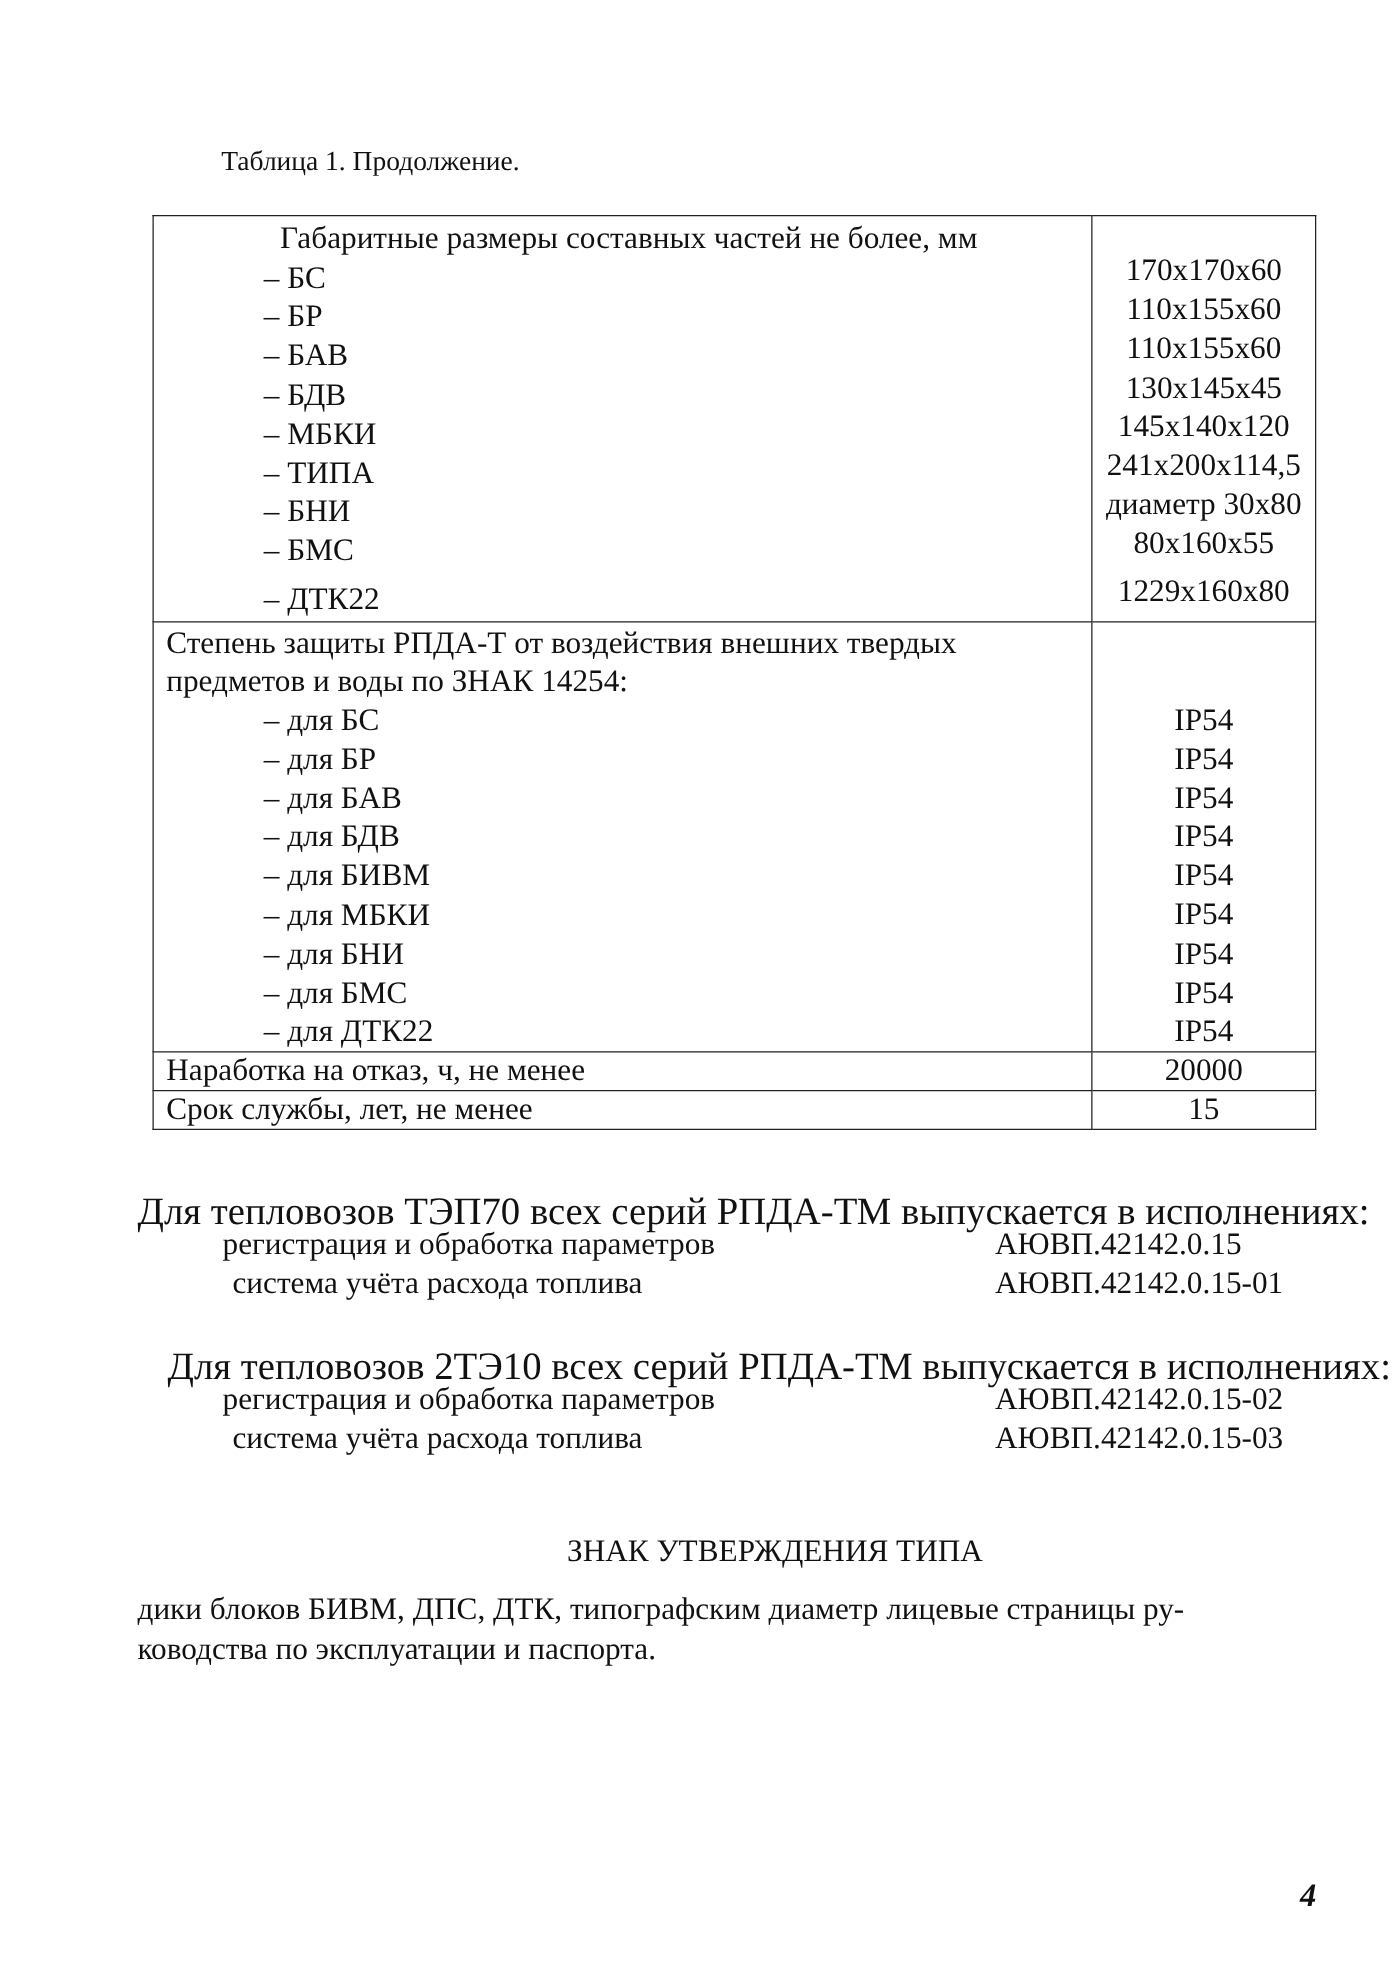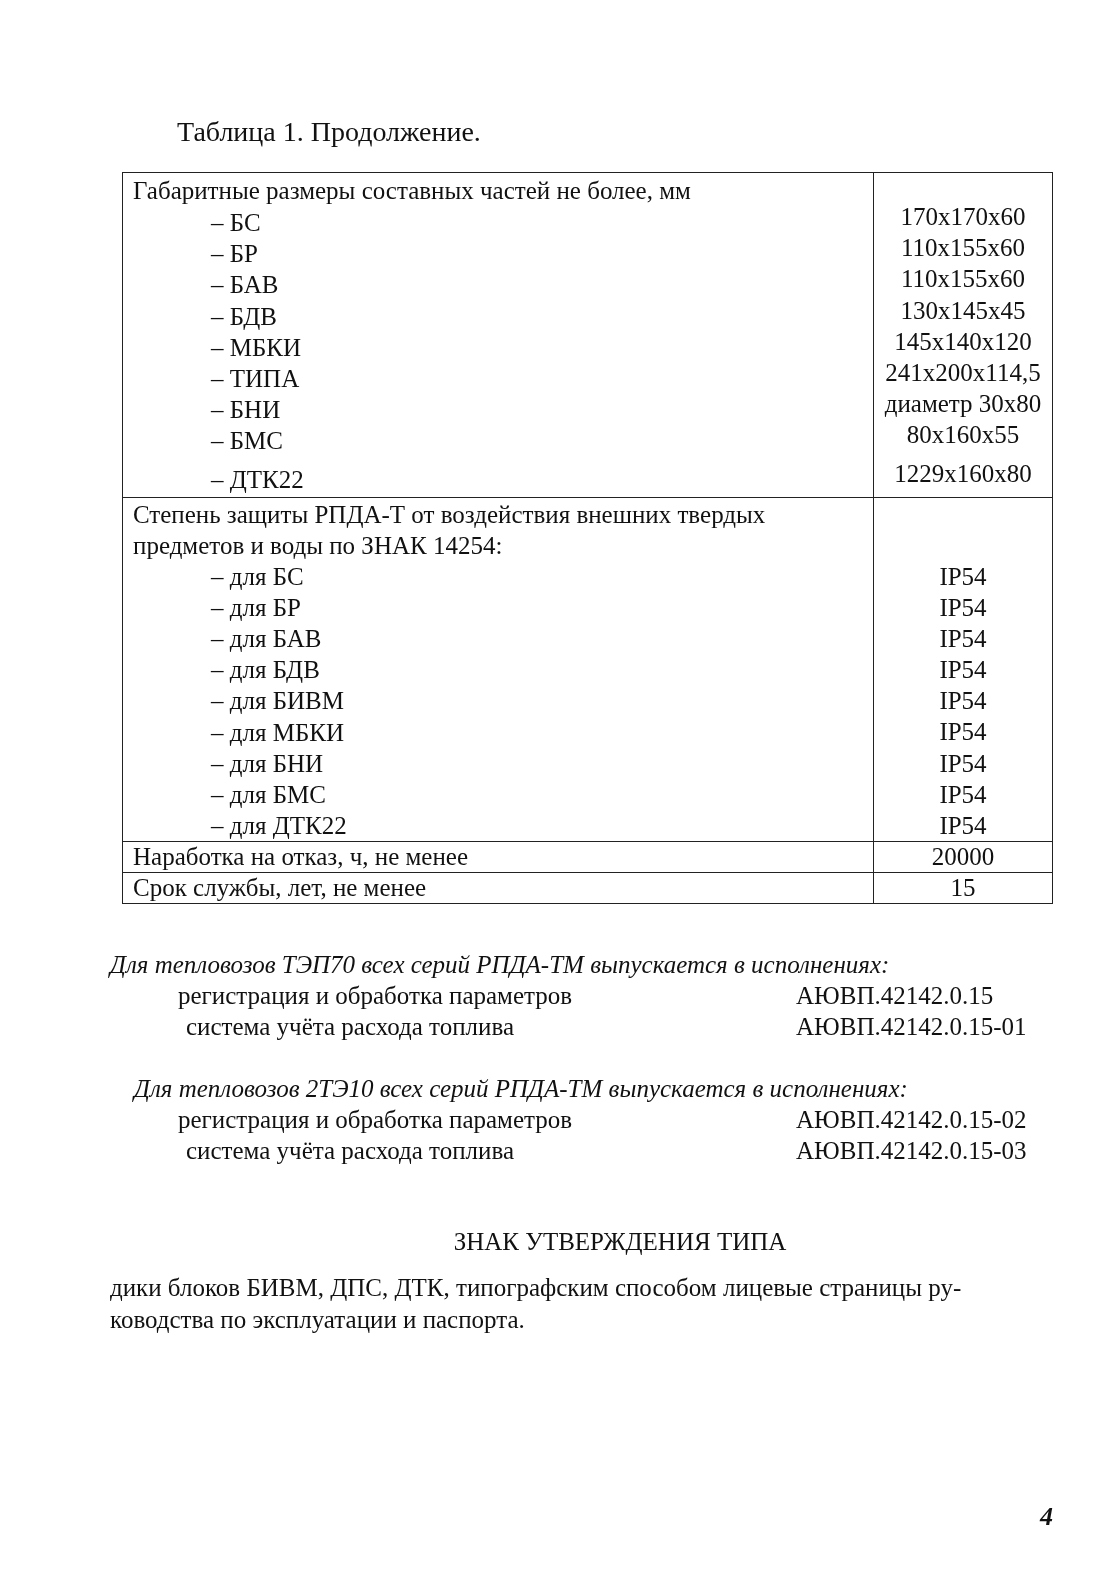--- a/index.html
+++ b/index.html
@@ -1,28 +1,28 @@
 <!DOCTYPE html>
 <html><head>
 <meta charset="utf-8">
 <style>
   html, body { margin:0; padding:0; background:#ffffff; }
   body { width:1119px; height:1581px; position:relative; overflow:hidden;
          font-family:"Liberation Serif", "DejaVu Serif", serif; color:#111; }
-  .caption { position:absolute; left:177px; top:116px; font-size:28px; }
+  .caption { position:absolute; left:177px; top:116px; font-size:22px; }
   table.spec { position:absolute; left:122px; top:172px; width:931px;
                border-collapse:collapse; font-size:25px; }
   table.spec td { border:1.5px solid #222; vertical-align:top; padding:0; }
   td.lbl { width:740px; padding-left:10px !important; }
   td.val { text-align:center; }
   .line { height:31.2px; line-height:31.2px; white-space:nowrap; }
   .sub { padding-left:78px; }
-  .hdr { line-height:30px; }
+  .hdr { line-height:30px;text-align:center; }
   .row-single td { height:30px; line-height:30px;margin-left:20px; }
-  .para { position:absolute; left:110px; font-size:25px; white-space:nowrap;font-style:italic; }
+  .para { position:absolute; left:110px; font-size:31px; white-space:nowrap; }
   .ind { position:absolute; font-size:25px; white-space:nowrap; }
   .code { position:absolute; font-size:25px; white-space:nowrap; }
   .title { position:absolute; left:0; width:1240px; top:1228px; text-align:center; font-size:25px; }
   .text { position:absolute; left:110px; top:1272px; width:935px; font-size:25px; line-height:32px; text-align:justify; }
   .text .first { text-indent:67px; }
   .pagenum { position:absolute; left:1040px; top:1502px; font-size:26px; font-style:italic; font-weight:bold; }
 </style>
 </head>
 <body>
 
@@ -101,17 +101,17 @@
 <div class="code" style="left:796px;top:1013px;">АЮВП.42142.0.15-01</div>
 
 <div class="para" style="top:1075px;margin-left:24px;">Для  тепловозов 2ТЭ10  всех серий  РПДА-ТМ выпускается в исполнениях:</div>
 <div class="ind" style="left:178px;top:1106px;">регистрация и обработка параметров</div>
 <div class="code" style="left:796px;top:1106px;">АЮВП.42142.0.15-02</div>
 <div class="ind" style="left:186px;top:1137px;">система учёта расхода топлива</div>
 <div class="code" style="left:796px;top:1137px;">АЮВП.42142.0.15-03</div>
 
 <div class="title">ЗНАК УТВЕРЖДЕНИЯ ТИПА</div>
 <div class="text">
-  <div>дики блоков БИВМ, ДПС, ДТК, типографским способом  лицевые страницы ру-</div>
+  <div>дики блоков БИВМ, ДПС, ДТК, типографским диаметр  лицевые страницы ру-</div>
   <div>ководства по эксплуатации  и паспорта.</div>
 </div>
 
 <div class="pagenum">4</div>
 
 </body></html>

